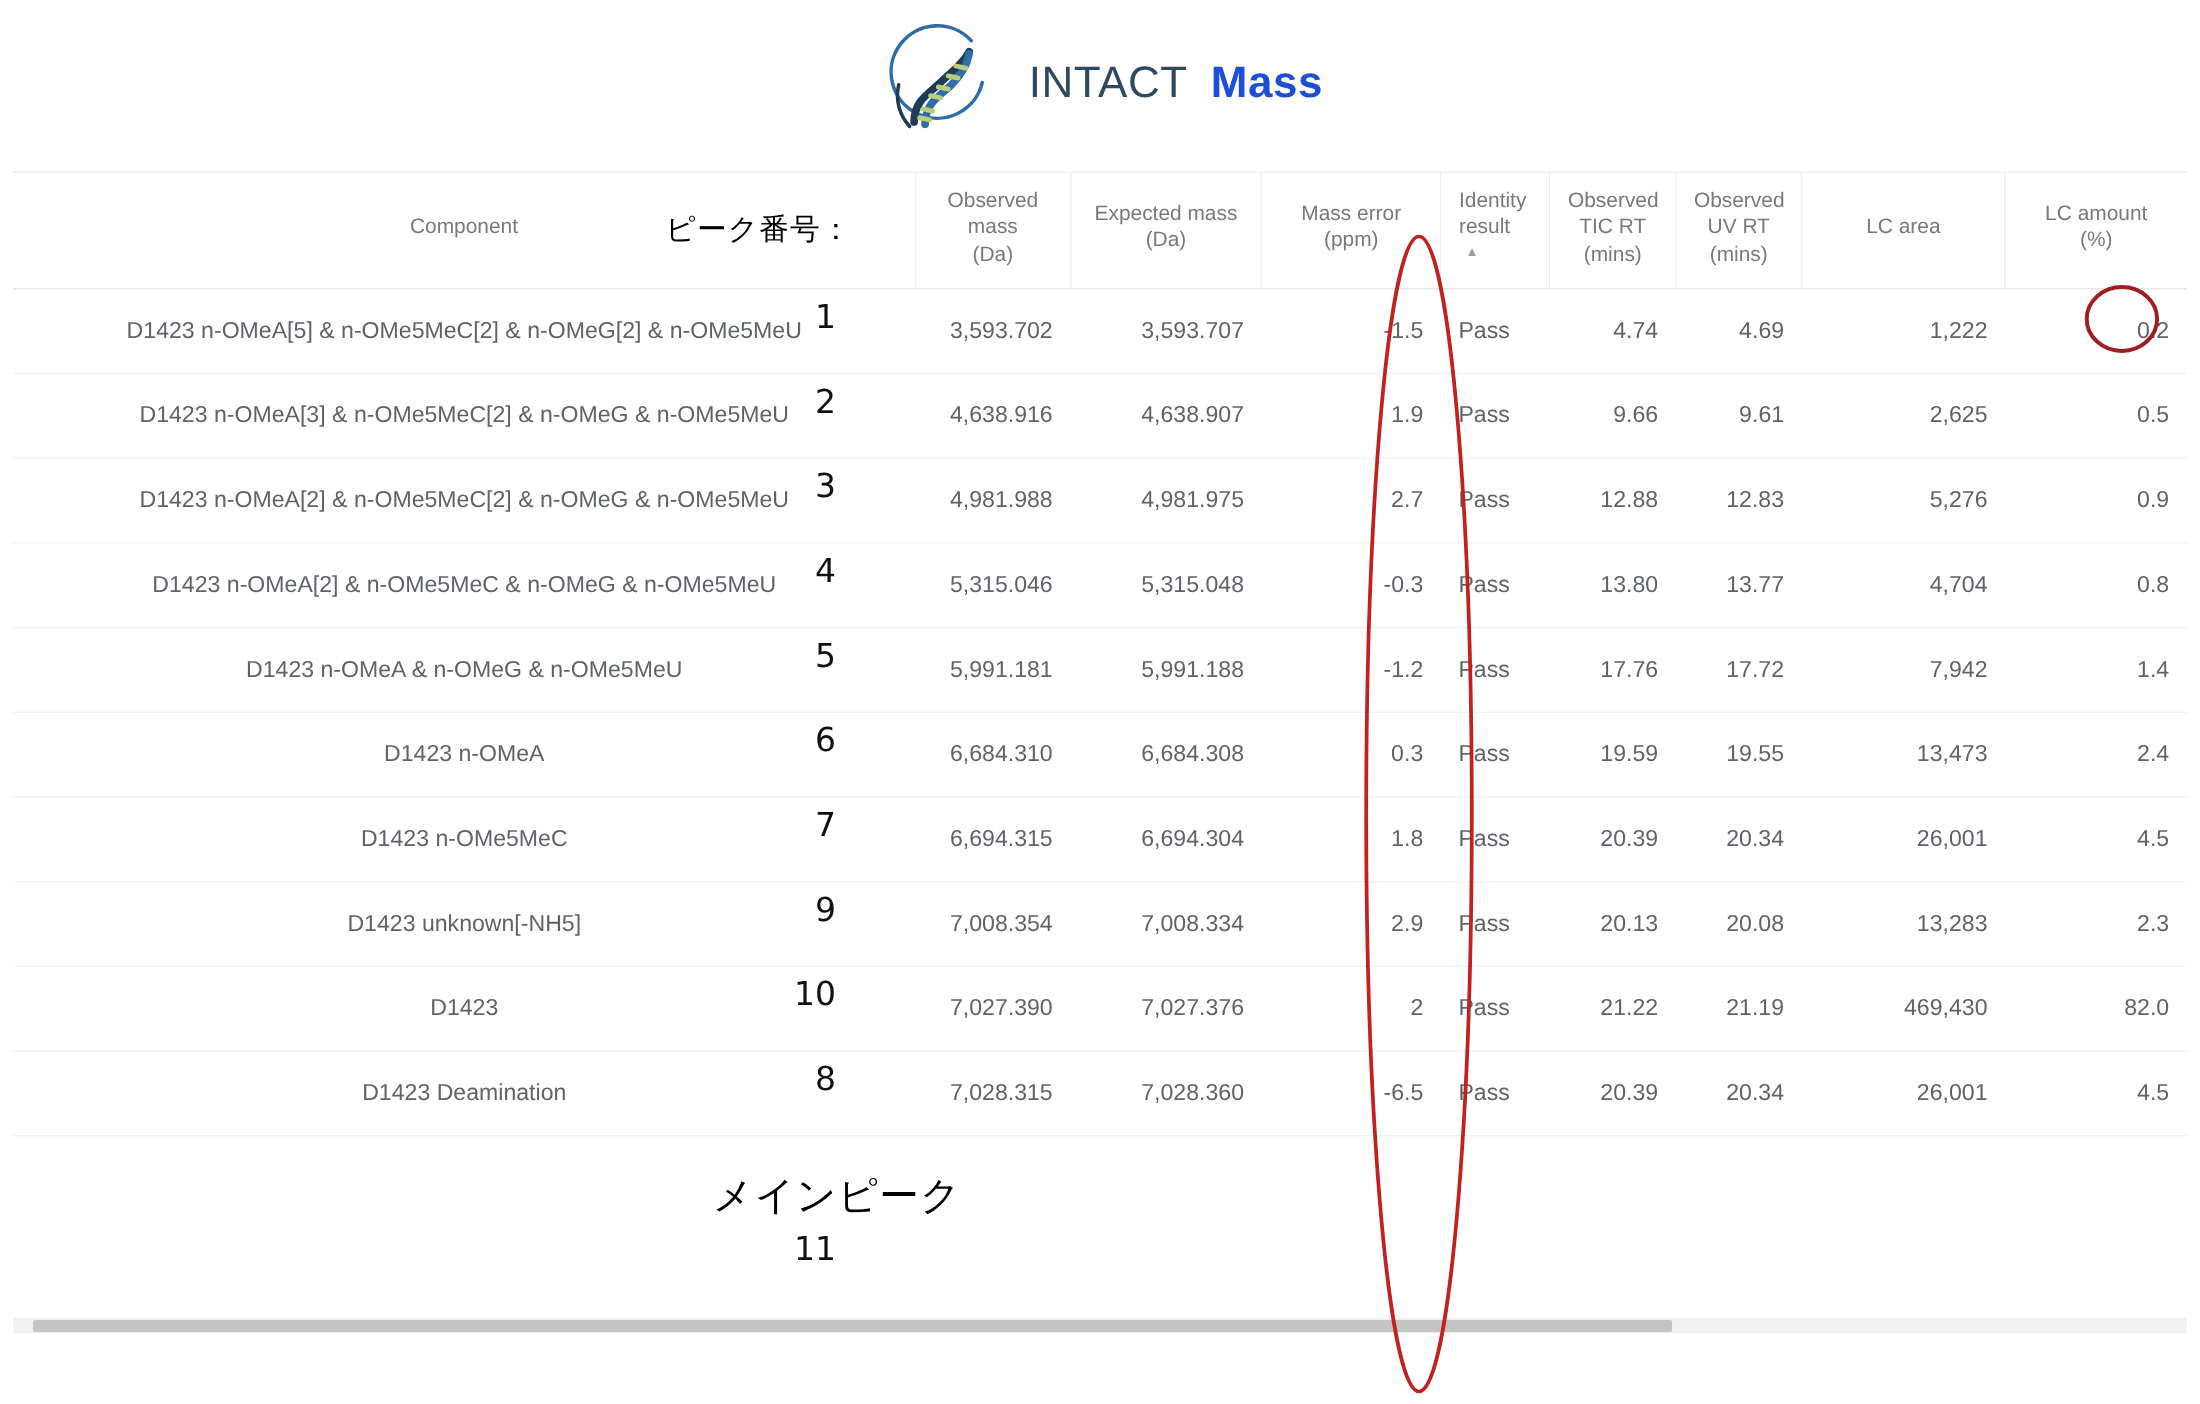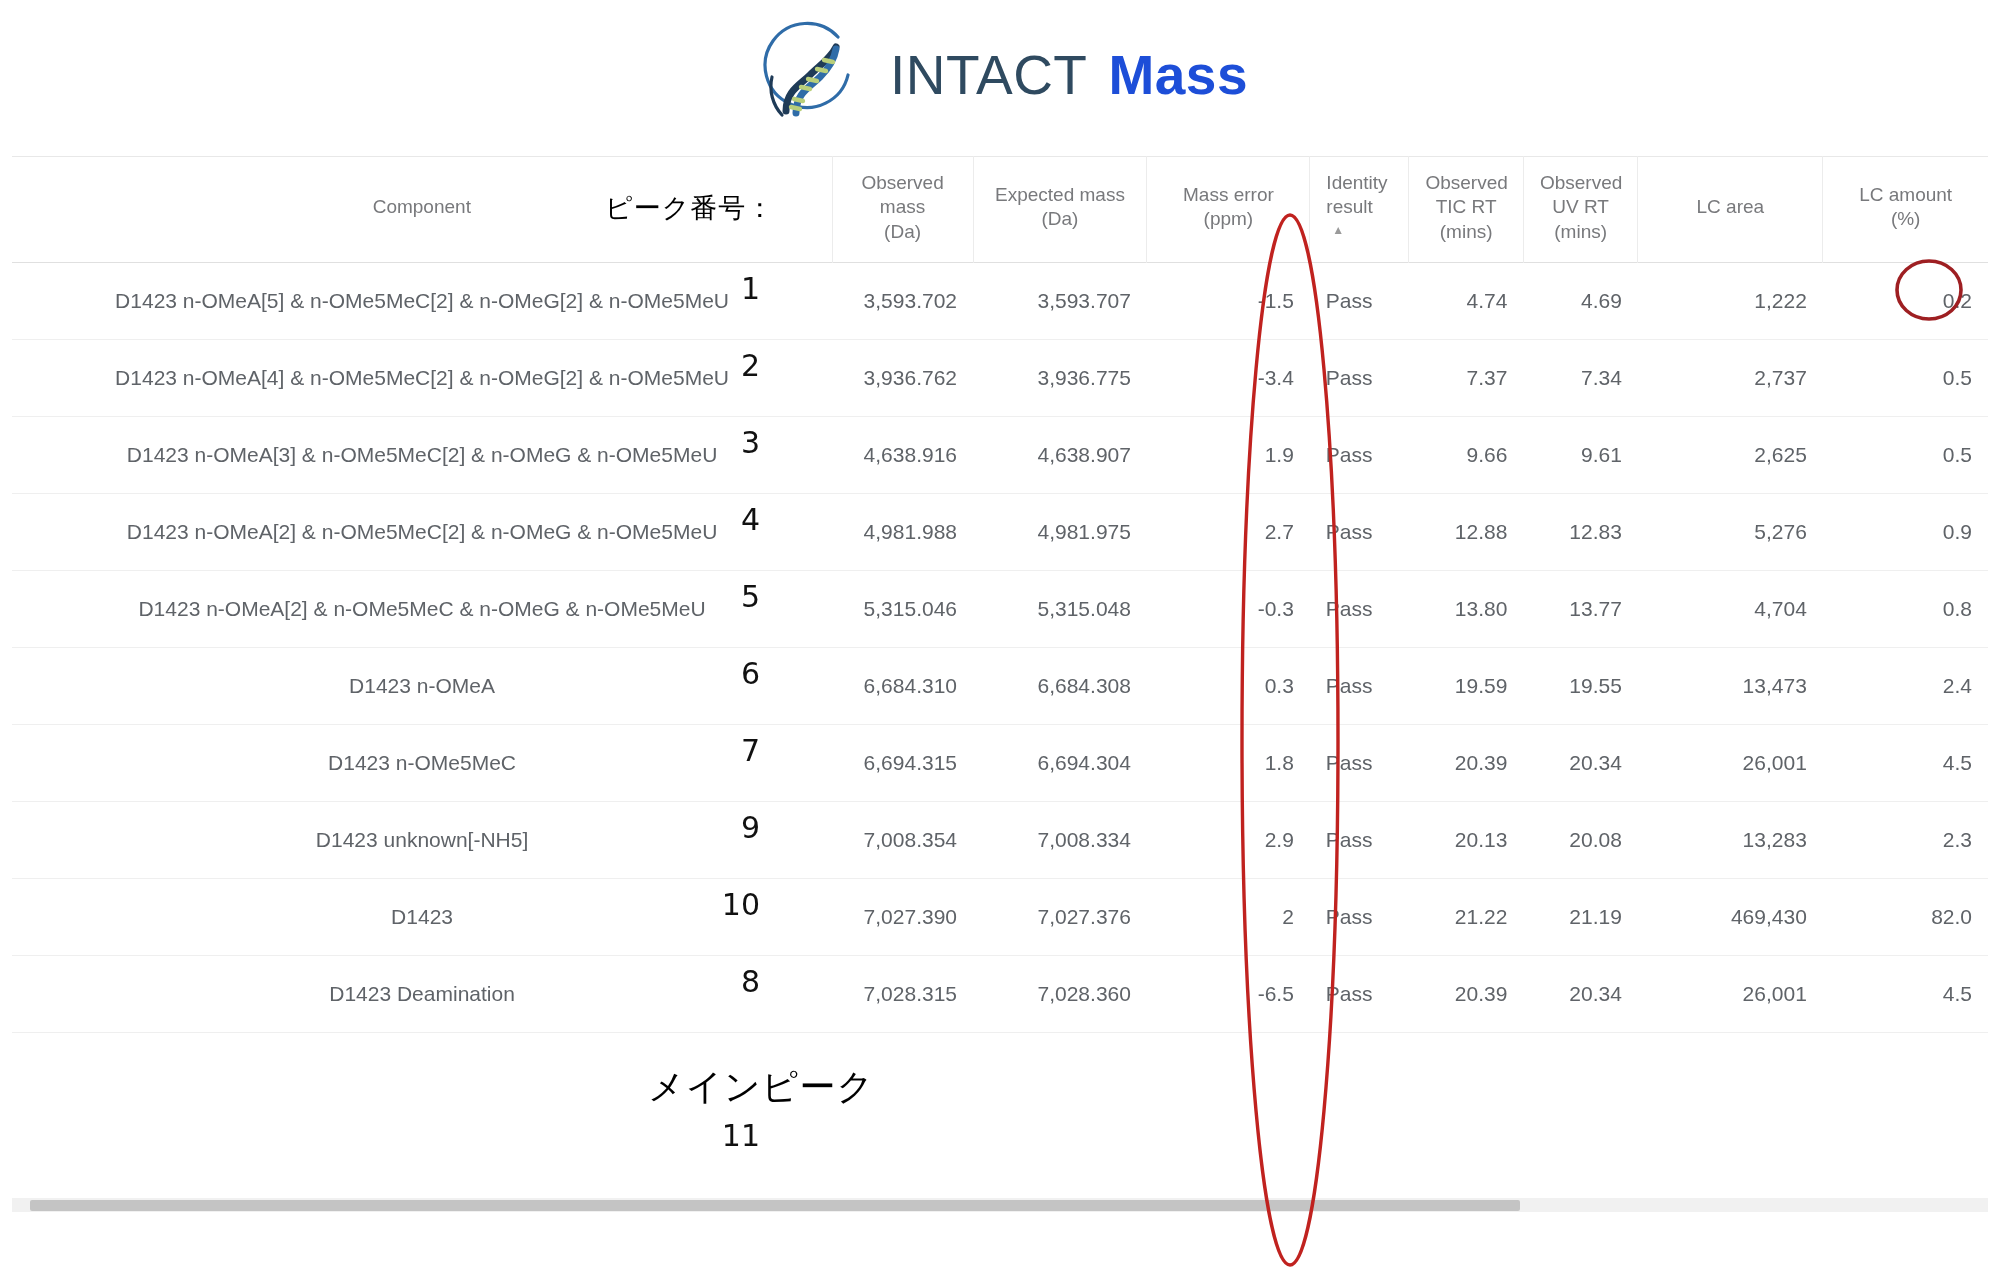--- a/index.html
+++ b/index.html
@@ -27,21 +27,21 @@
     align-items: center;
     justify-content: center;
     gap: 26px;
   }
   .brand-logo {
     width: 112px;
     height: 112px;
     flex: 0 0 auto;
   }
   .brand-wordmark {
-    font-size: 55px;
+    font-size: 40px;
     letter-spacing: 0.5px;
     line-height: 1;
     white-space: nowrap;
     color: #28445c;
     display: flex;
     align-items: baseline;
     gap: 21px;
   }
   .brand-wordmark .w-light {
     font-weight: 300;
@@ -258,31 +258,20 @@
           <td class="c-num">3,593.702</td>
           <td class="c-num">3,593.707</td>
           <td class="c-num">-1.5</td>
           <td class="c-identity">Pass</td>
           <td class="c-num">4.74</td>
           <td class="c-num">4.69</td>
           <td class="c-num">1,222</td>
           <td class="c-num">0.2</td>
         </tr>
         <tr>
-          <td class="c-component">D1423 n-OMeA[4] &amp; n-OMe5MeC[2] &amp; n-OMeG[2] &amp; n-OMe5MeU</td>
-          <td class="c-num">3,936.762</td>
-          <td class="c-num">3,936.775</td>
-          <td class="c-num">-3.4</td>
-          <td class="c-identity">Pass</td>
-          <td class="c-num">7.37</td>
-          <td class="c-num">7.34</td>
-          <td class="c-num">2,737</td>
-          <td class="c-num">0.5</td>
-        </tr>
-        <tr>
           <td class="c-component">D1423 n-OMeA[3] &amp; n-OMe5MeC[2] &amp; n-OMeG &amp; n-OMe5MeU</td>
           <td class="c-num">4,638.916</td>
           <td class="c-num">4,638.907</td>
           <td class="c-num">1.9</td>
           <td class="c-identity">Pass</td>
           <td class="c-num">9.66</td>
           <td class="c-num">9.61</td>
           <td class="c-num">2,625</td>
           <td class="c-num">0.5</td>
         </tr>
@@ -300,20 +289,31 @@
         <tr>
           <td class="c-component">D1423 n-OMeA[2] &amp; n-OMe5MeC &amp; n-OMeG &amp; n-OMe5MeU</td>
           <td class="c-num">5,315.046</td>
           <td class="c-num">5,315.048</td>
           <td class="c-num">-0.3</td>
           <td class="c-identity">Pass</td>
           <td class="c-num">13.80</td>
           <td class="c-num">13.77</td>
           <td class="c-num">4,704</td>
           <td class="c-num">0.8</td>
+        </tr>
+        <tr>
+          <td class="c-component">D1423 n-OMeA &amp; n-OMeG &amp; n-OMe5MeU</td>
+          <td class="c-num">5,991.181</td>
+          <td class="c-num">5,991.188</td>
+          <td class="c-num">-1.2</td>
+          <td class="c-identity">Pass</td>
+          <td class="c-num">17.76</td>
+          <td class="c-num">17.72</td>
+          <td class="c-num">7,942</td>
+          <td class="c-num">1.4</td>
         </tr>
         <tr>
           <td class="c-component">D1423 n-OMeA</td>
           <td class="c-num">6,684.310</td>
           <td class="c-num">6,684.308</td>
           <td class="c-num">0.3</td>
           <td class="c-identity">Pass</td>
           <td class="c-num">19.59</td>
           <td class="c-num">19.55</td>
           <td class="c-num">13,473</td>

